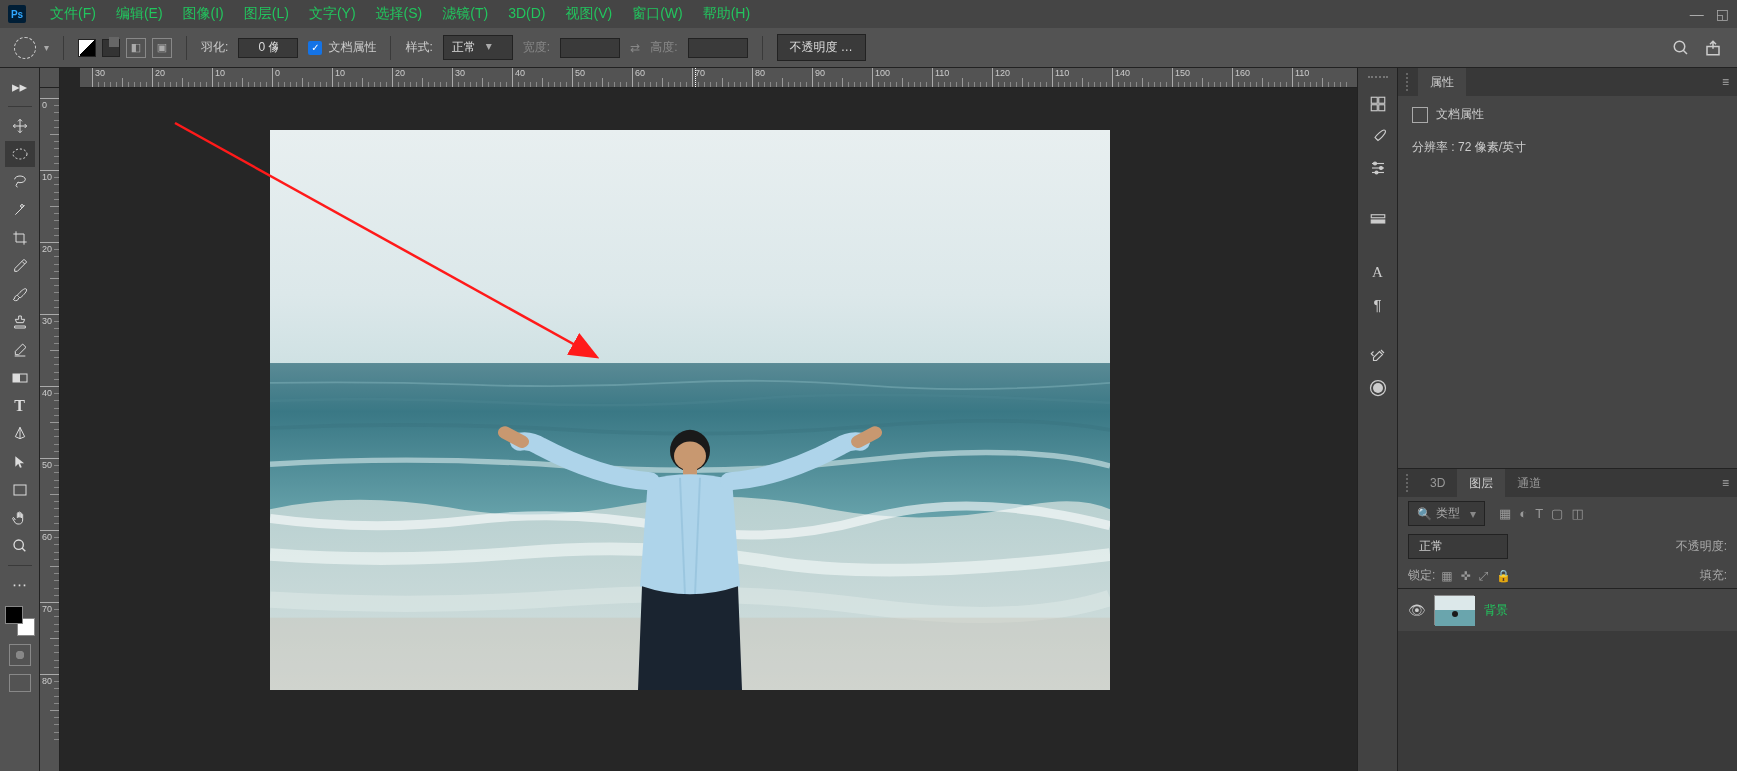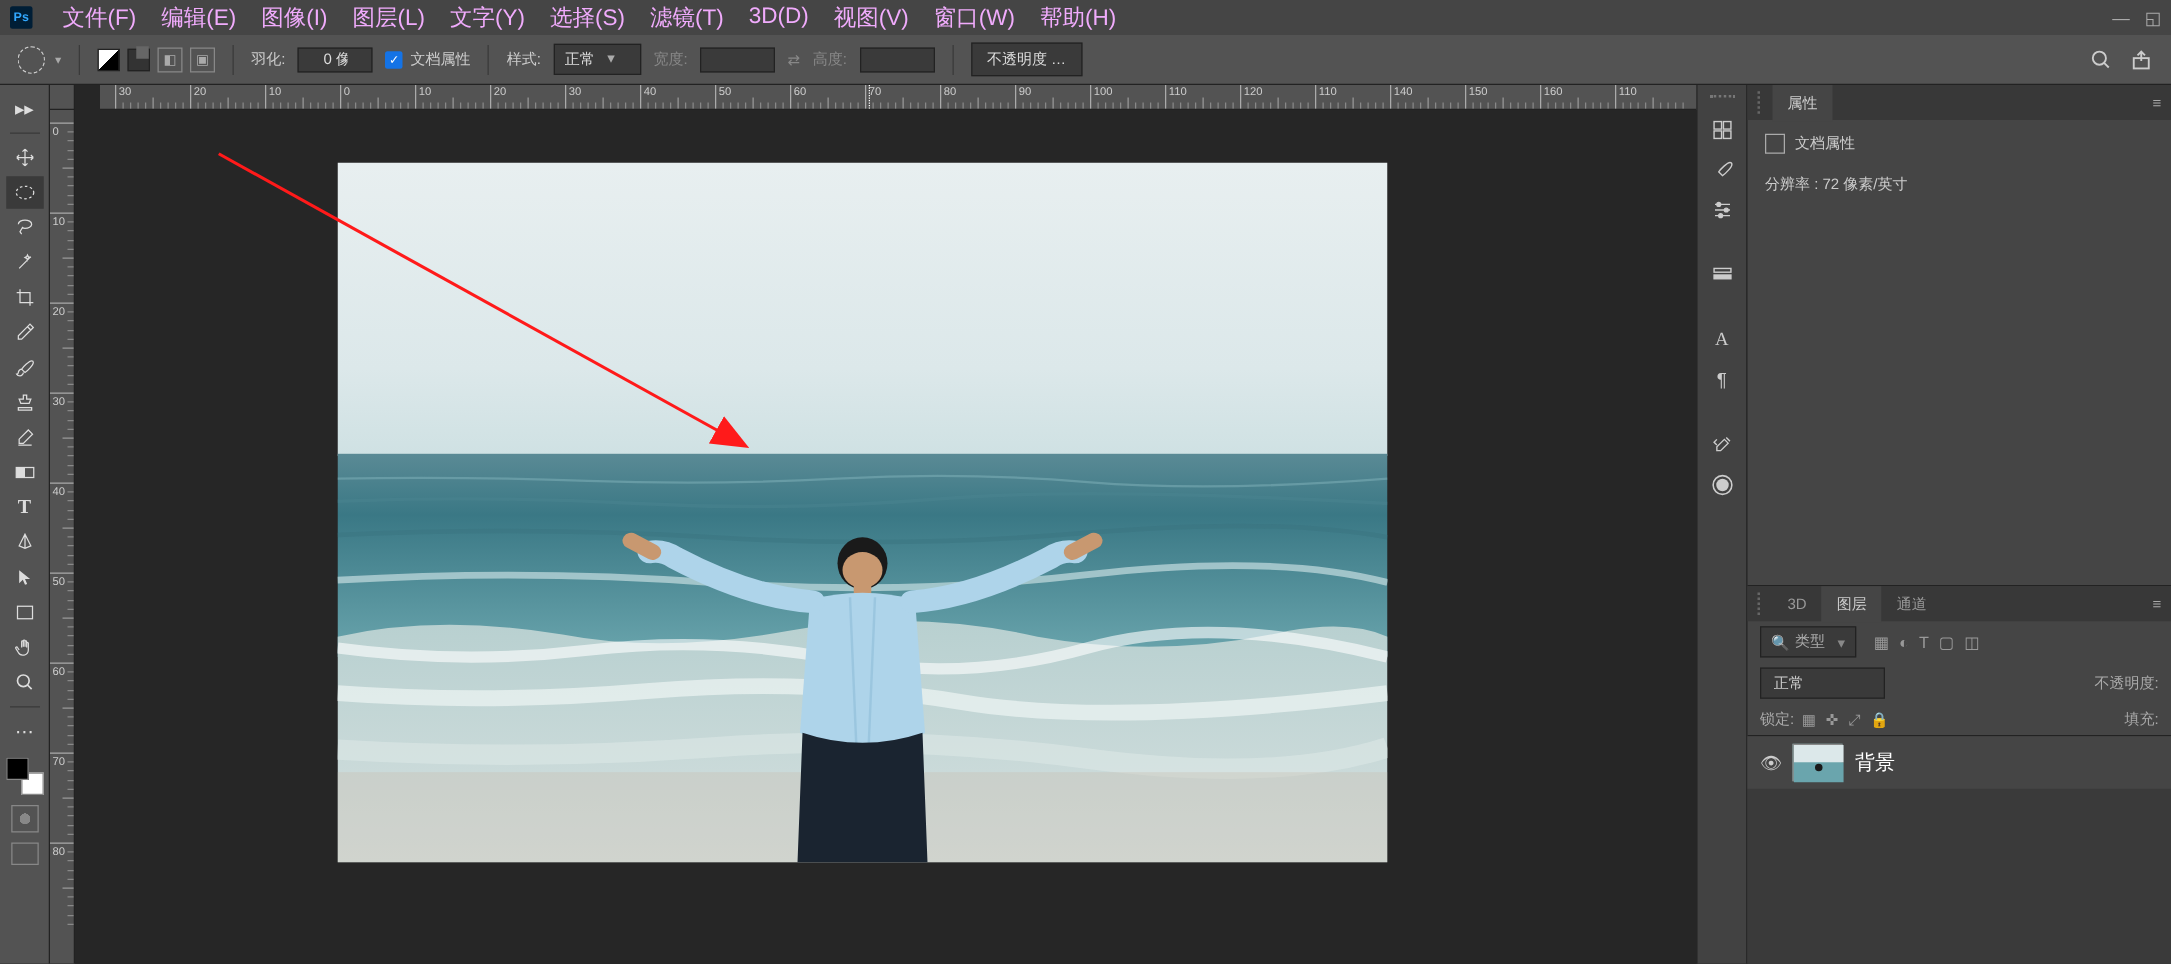--- a/index.html
+++ b/index.html
@@ -1,21 +1,21 @@
 <!DOCTYPE html>
 <html><head>
 <meta charset="utf-8">
 <style>
 * { margin: 0; padding: 0; box-sizing: border-box; font-family: "Microsoft YaHei", Arial, sans-serif; }
 body { background: #323232; color: #ccc; font-size: 12px; overflow: hidden; width: 1737px; height: 771px; }
 
 
 .menubar { height: 28px; background: #454545; display: flex; align-items: center; padding: 0 8px; }
 .ps-logo { width: 18px; height: 18px; background: #001e36; color: #31a8ff; display: flex; align-items: center; justify-content: center; font-size: 10px; font-weight: bold; border-radius: 2px; margin-right: 14px; }
-.menubar-item { padding: 0 10px; color: #f0abfc; cursor: pointer; font-size: 18px; }
+.menubar-item { padding: 0 10px; color: #22c55e; cursor: pointer; font-size: 14px; }
 .win-controls { margin-left: auto; display: flex; gap: 12px; color: #aaa; font-size: 14px; }
 .win-controls span { cursor: pointer; }
 
 
 .optbar { height: 40px; background: #535353; display: flex; align-items: center; padding: 0 14px; gap: 10px; border-bottom: 1px solid #222; }
 .opt-tool-icon { width: 22px; height: 22px; border: 1px dashed #ccc; border-radius: 50%; }
 .opt-dd { color: #aaa; font-size: 10px; margin-left: 2px; }
 .opt-group { display: flex; align-items: center; gap: 6px; }
 .opt-swatch { width: 18px; height: 18px; background: linear-gradient(135deg,#fff 50%,#000 50%); border: 1px solid #222; }
 .opt-sw2 { width: 18px; height: 18px; background: #333; border: 1px solid #222; position: relative; }
@@ -98,21 +98,21 @@
 .layers-filter-icons { display: flex; gap: 8px; margin-left: 8px; color: #999; font-size: 13px; }
 .blend-row { display: flex; align-items: center; padding: 4px 10px; gap: 8px; font-size: 12px; color: #aaa; }
 .blend-select { background: #3a3a3a; padding: 3px 10px; border: 1px solid #222; color: #ccc; flex: 0 0 100px; }
 .lock-row { display: flex; align-items: center; padding: 4px 10px; gap: 6px; font-size: 12px; color: #aaa; }
 .lock-icons { display: flex; gap: 8px; color: #999; font-size: 12px; }
 
 .layer-list { flex: 1; background: #3a3a3a; border-top: 1px solid #222; }
 .layer-item { display: flex; align-items: center; padding: 6px 10px; gap: 10px; background: #454545; }
 .layer-vis { width: 16px; color: #ccc; font-size: 14px; }
 .layer-thumb { width: 40px; height: 30px; border: 1px solid #888; background: #7aa; }
-.layer-name { color: #ffffff; font-size: 16px; }
+.layer-name { color: #22c55e; font-size: 12px; }
 
 svg { display: block; }
 </style>
 </head>
 <body>
 
 <div class="menubar">
   <div class="ps-logo">Ps</div>
   <div id="menu-items" style="display: flex;">
       <span class="menubar-item">文件(F)</span>

